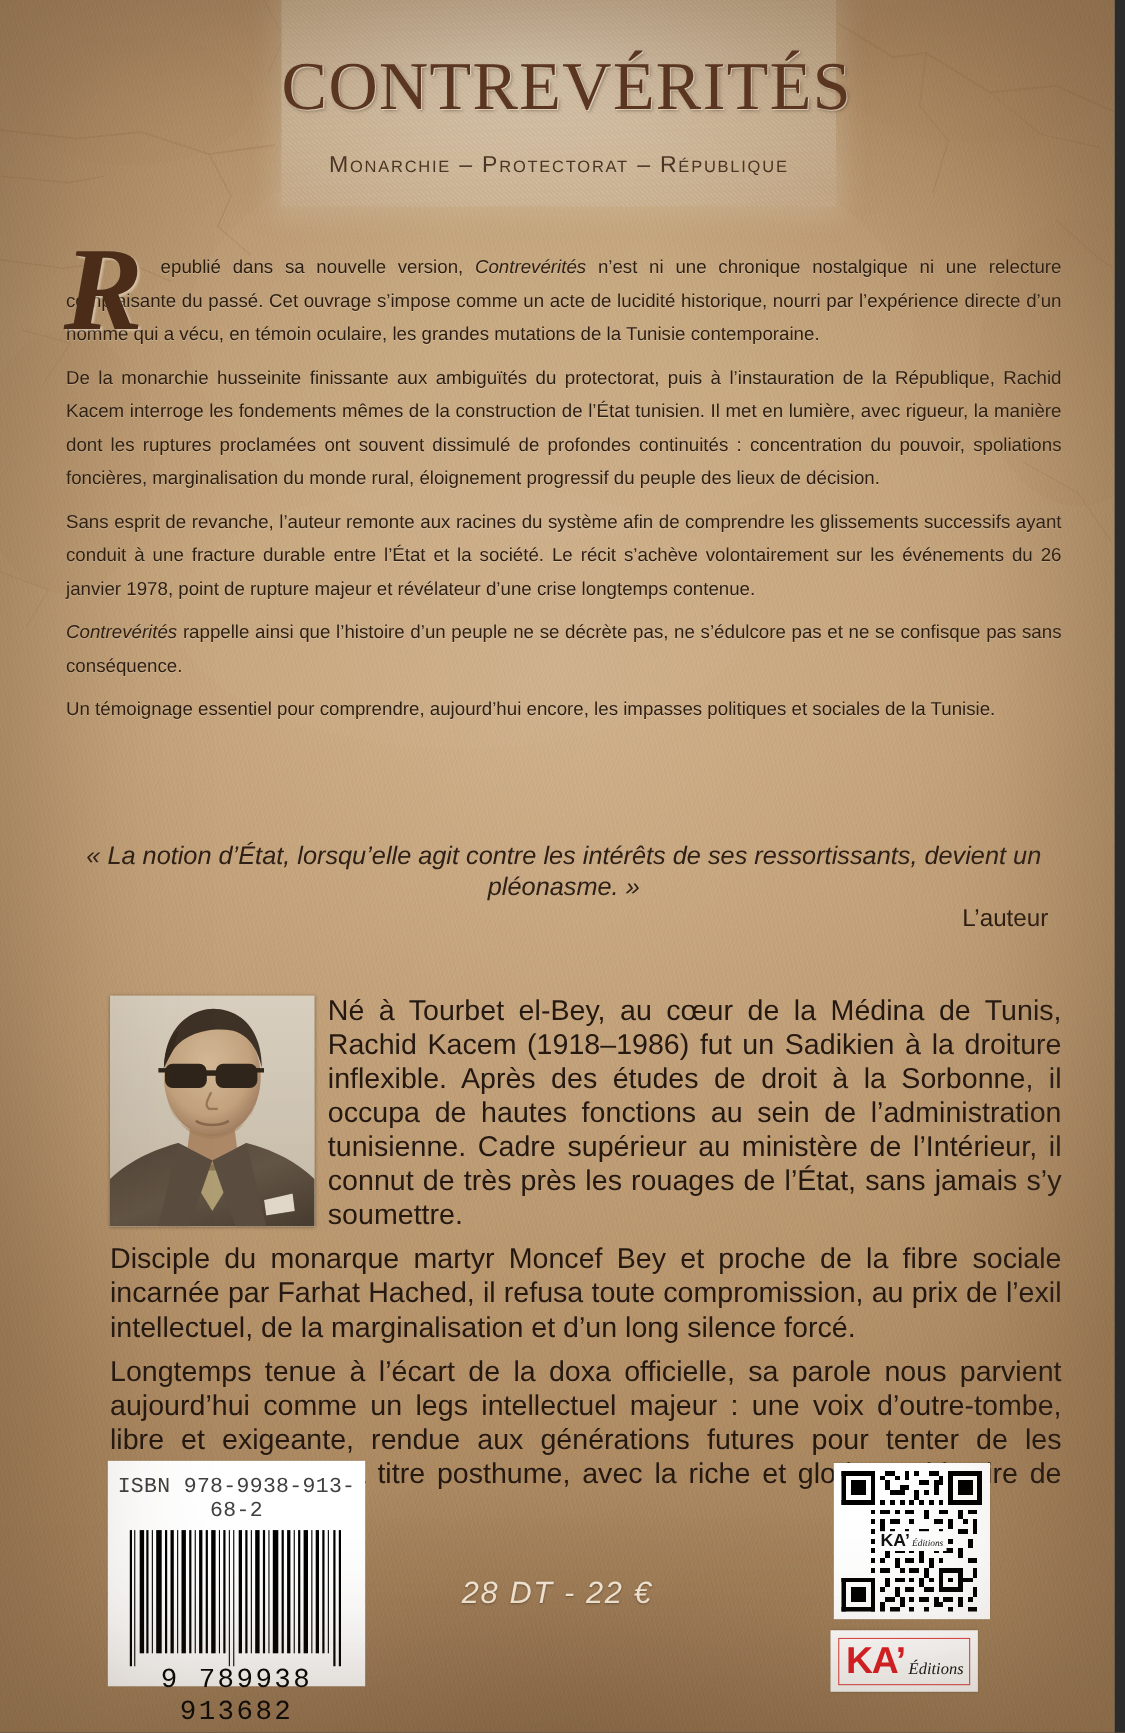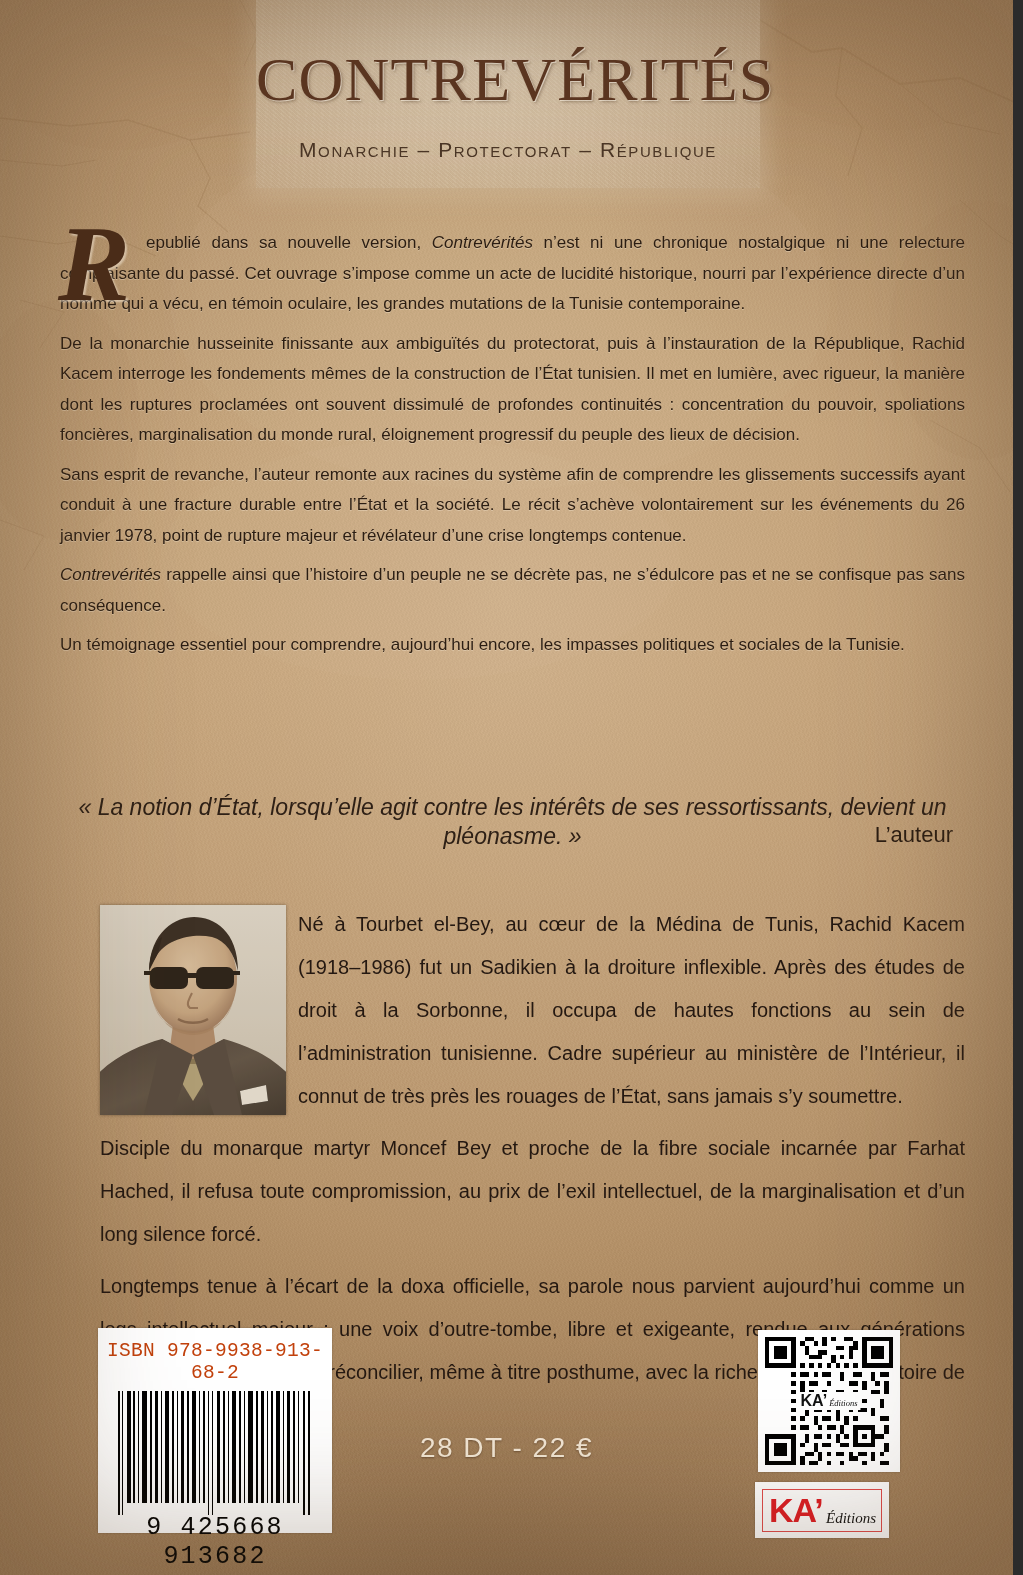--- a/index.html
+++ b/index.html
@@ -127,21 +127,20 @@
   .quote {
     position: absolute;
     left: 60px;
     top: 763px;
     width: 905px;
     text-align: center;
     font-style: italic;
     font-size: 23px;
     line-height: 29px;
     color: #2e2016;
-    margin-top: 30px;
   }
   .quote-attr {
     position: absolute;
     right: 60px;
     top: 822px;
     font-size: 22px;
     color: #2b1d12;
     text-align: center;
   }
 
@@ -157,22 +156,22 @@
     box-shadow: 0 0 3px rgba(40,25,12,0.45);
   }
   .author-photo svg { display:block; }
 
   .bio {
     position: absolute;
     left: 100px;
     top: 903px;
     width: 865px;
     color: #241811;
-    font-size: 20px;
-    line-height: 43px;
+    font-size: 26px;
+    line-height: 31px;
     text-align: justify;
   }
   .bio p { margin: 0 0 9px 0; }
   .bio .shape {
     float: left;
     width: 198px;
     height: 212px;
     shape-outside: margin-box;
   }
 
@@ -185,21 +184,21 @@
     height: 205px;
     background: #ffffff;
     padding: 0;
     box-shadow: 0 0 2px rgba(0,0,0,.25);
   }
   .isbn-text {
     text-align: center;
     font-family: "Liberation Mono", monospace;
     font-size: 19.5px;
     letter-spacing: 0.3px;
-    color: #c2410c;
+    color: #404040;
     padding-top: 12px;
   }
   .bars {
     margin: 7px auto 0 auto;
     width: 198px;
     height: 124px;
     display: block;
   }
   .ean-text {
     text-align: center;
@@ -213,20 +212,21 @@
   .price {
     position: absolute;
     left: 0; right: 0;
     top: 1432px;
     text-align: center;
     font-family: "Liberation Sans", sans-serif;
     font-size: 28px;
     letter-spacing: 1.5px;
     color: #f2e6d4;
     text-shadow: 0 1px 2px rgba(70,45,25,0.55);
+    font-style: italic;
   }
 
   .qr-box {
     position: absolute;
     left: 758px;
     top: 1330px;
     width: 128px;
     height: 128px;
     background: #fff;
     padding: 7px;
@@ -457,21 +457,21 @@
         <rect x="155" y="0" width="2" height="112"></rect>
         <rect x="160" y="0" width="4" height="112"></rect>
         <rect x="167" y="0" width="1" height="112"></rect>
         <rect x="171" y="0" width="3" height="112"></rect>
         <rect x="177" y="0" width="2" height="112"></rect>
         <rect x="182" y="0" width="1" height="112"></rect>
         <rect x="187" y="0" width="2" height="124"></rect>
         <rect x="192" y="0" width="2" height="124"></rect>
       </g>
     </svg>
-    <div class="ean-text">9 425668 913682</div>
+    <div class="ean-text">9 789938 913682</div>
   </div>
 
   <div class="price">28 DT - 22 €</div>
 
   <div class="qr-box">
     <div class="qr-inner">
       <svg width="128" height="128" viewBox="0 0 29 29" shape-rendering="crispEdges" xmlns="http://www.w3.org/2000/svg">
         <rect width="29" height="29" fill="#fff"></rect>
         <g fill="#000">
 

